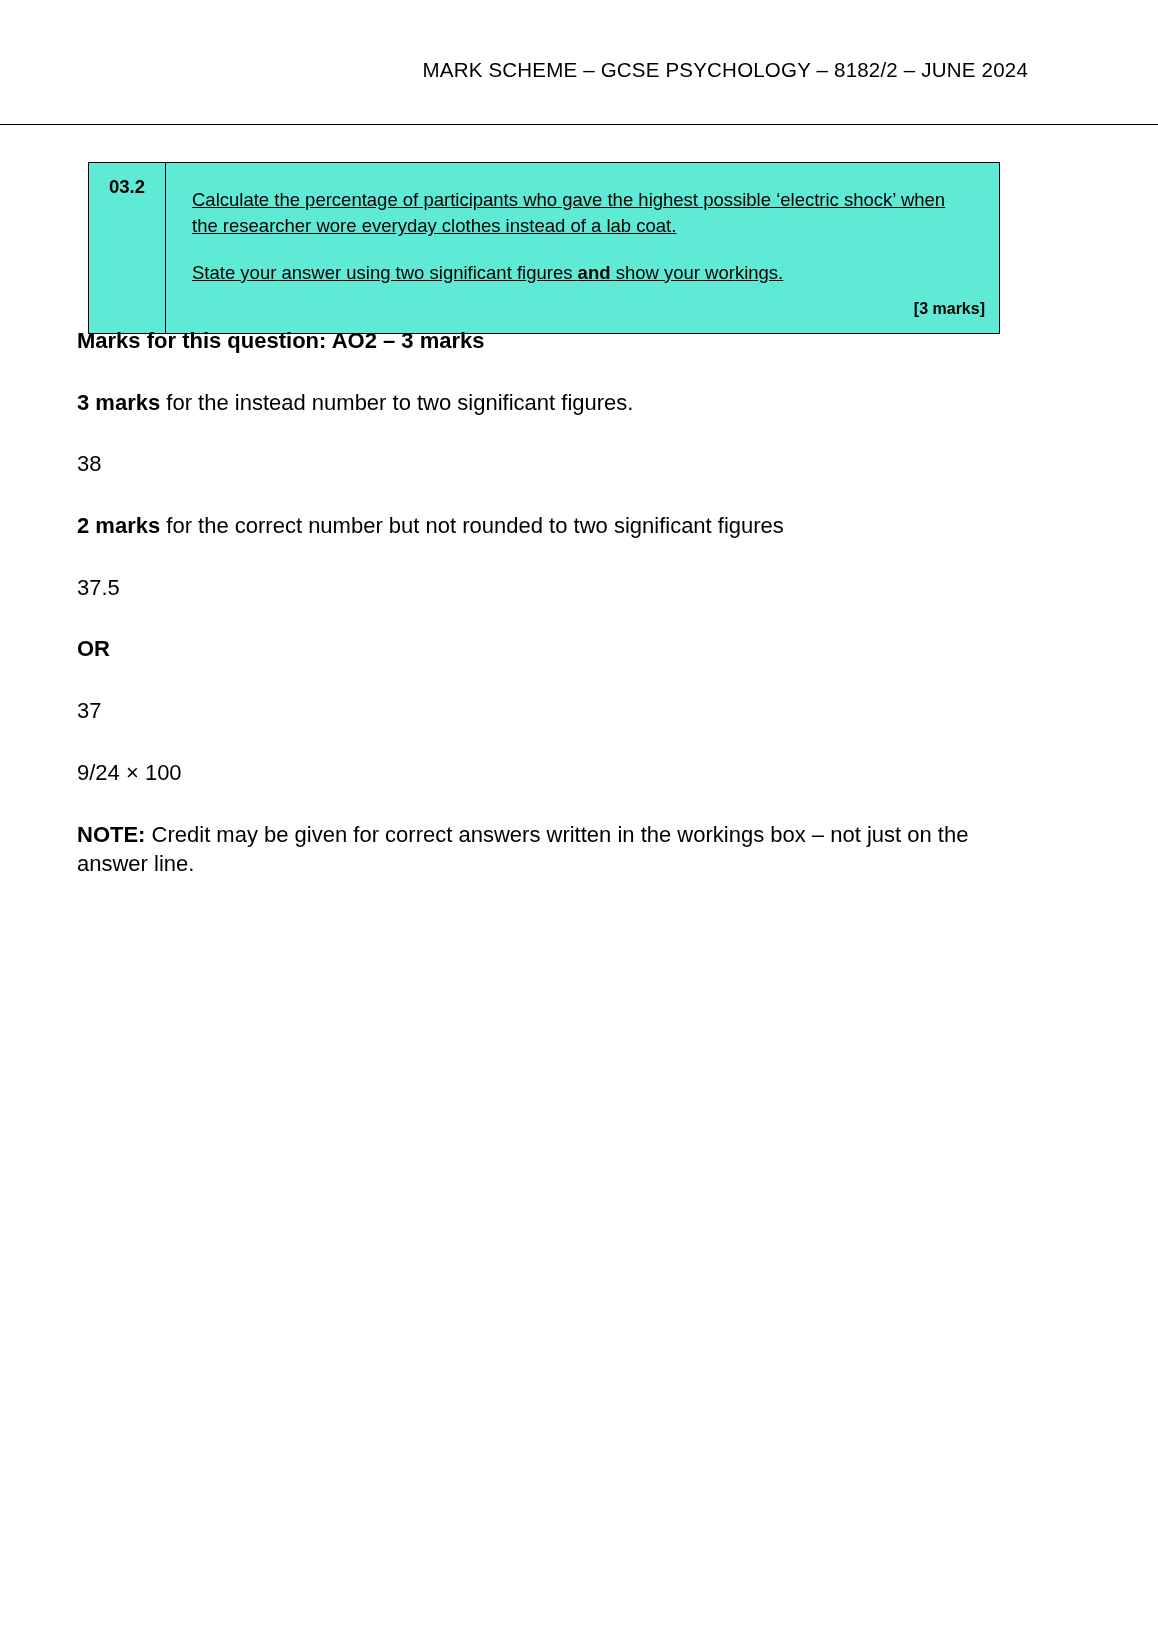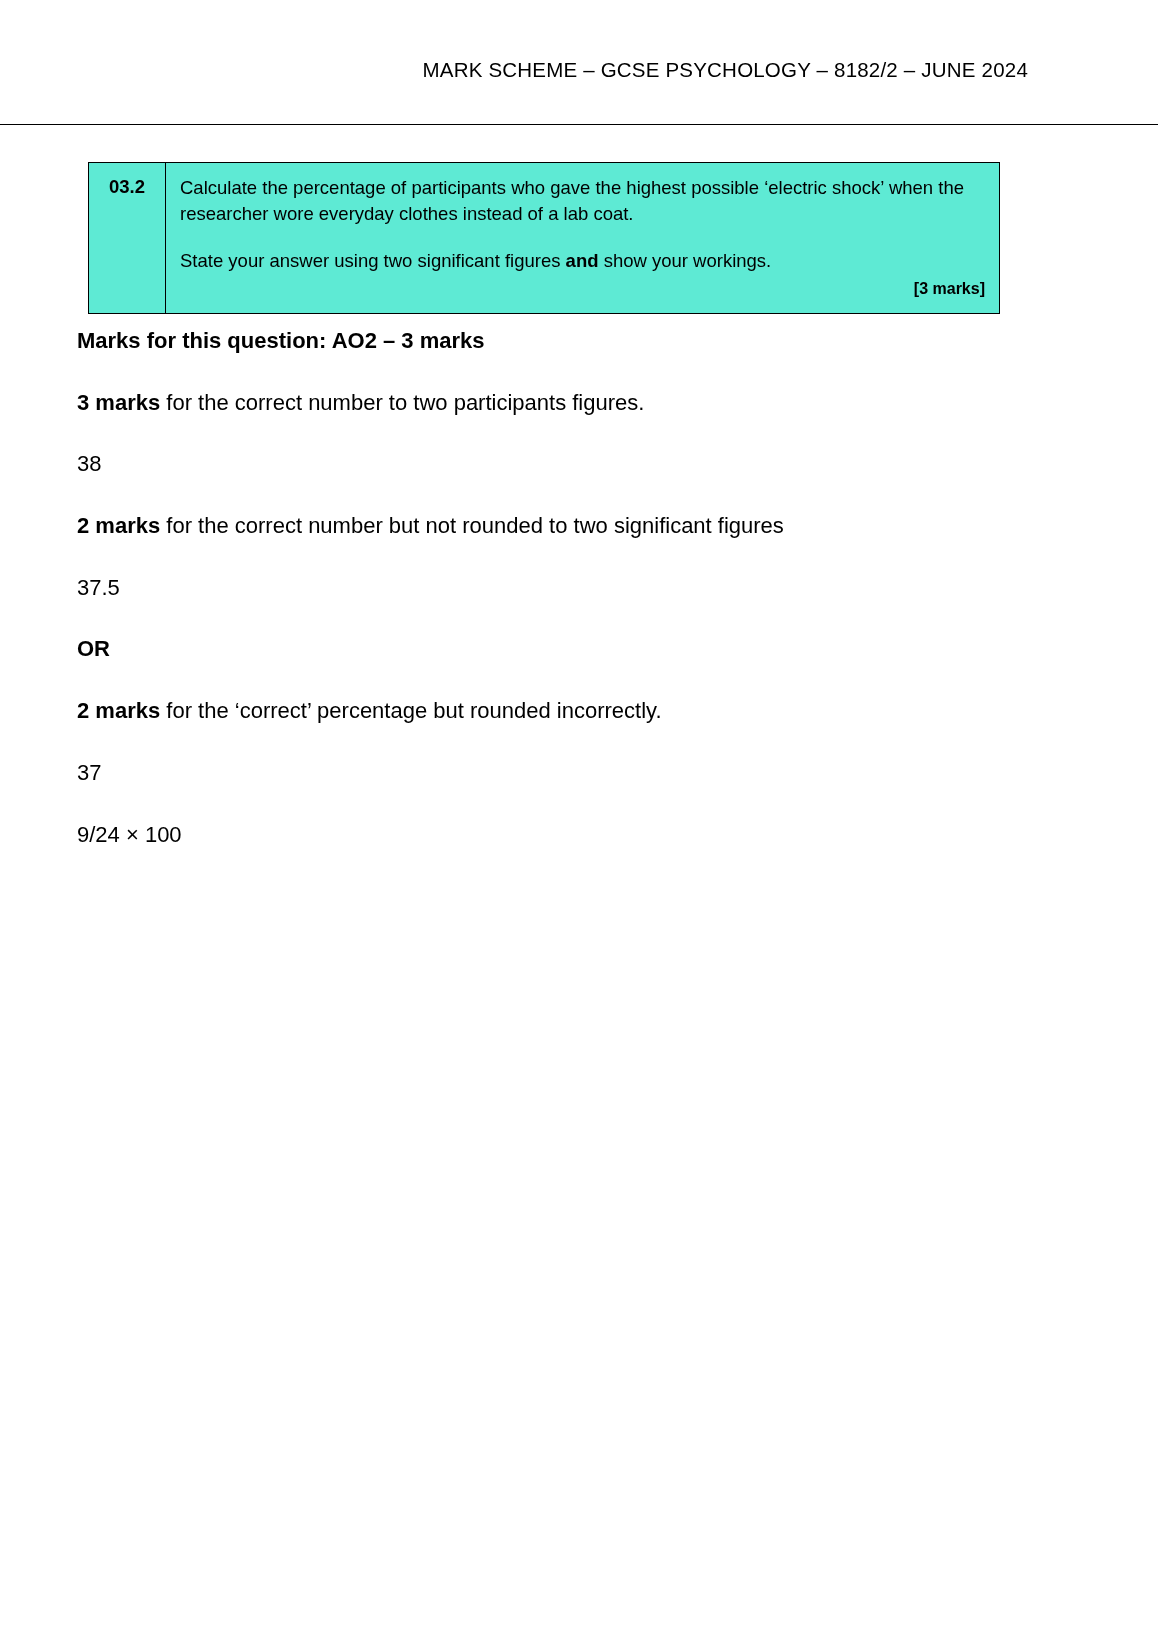--- a/index.html
+++ b/index.html
@@ -75,21 +75,22 @@
     padding-top: 13px;
   }
   .qbox-body {
     flex: 1 1 auto;
     padding: 12px 14px 12px 14px;
     box-sizing: border-box;
     font-size: 18.5px;
     line-height: 1.42;
   }
   .qbox-body p {
-    margin: 0;
+    margin: 12px;
+    text-decoration: underline;
   }
   .qbox-body p.second {
     margin-top: 20px;
   }
   .marks-right {
     text-align: right;
     font-weight: bold;
     margin-top: 4px;
     font-size: 16px;
   }
@@ -123,26 +124,26 @@
     <div class="qbox-num">03.2</div>
     <div class="qbox-body">
       <p>Calculate the percentage of participants who gave the highest possible ‘electric shock’ when the researcher wore everyday clothes instead of a lab coat.</p>
       <p class="second"><span>State your answer using two significant figures </span><b>and</b><span> show your workings.</span></p>
       <div class="marks-right">[3 marks]</div>
     </div>
   </div>
 
   <div class="ms">
     <p><b>Marks for this question: AO2 – 3 marks</b></p>
-    <p><b>3 marks</b><span> for the correct number to two participants figures.</span></p>
+    <p><b>3 marks</b><span> for the instead number to two significant figures.</span></p>
     <p><b></b><span>38</span></p>
     <p><b>2 marks</b><span> for the correct number but not rounded to two significant figures</span></p>
     <p><b></b><span>37.5</span></p>
     <p><b>OR</b><span></span></p>
-    <p><b>2 marks</b><span> for the ‘correct’ percentage but rounded incorrectly.</span></p>
     <p><b></b><span>37</span></p>
     <p><b></b><span>9/24 × 100</span></p>
+    <p><b>NOTE:</b><span> Credit may be given for correct answers written in the workings box – not just on the answer line.</span></p>
   </div>
 
   <div class="footer-rule"></div>
   <div class="page-number">6</div>
 
 </div>
 
 </body></html>

